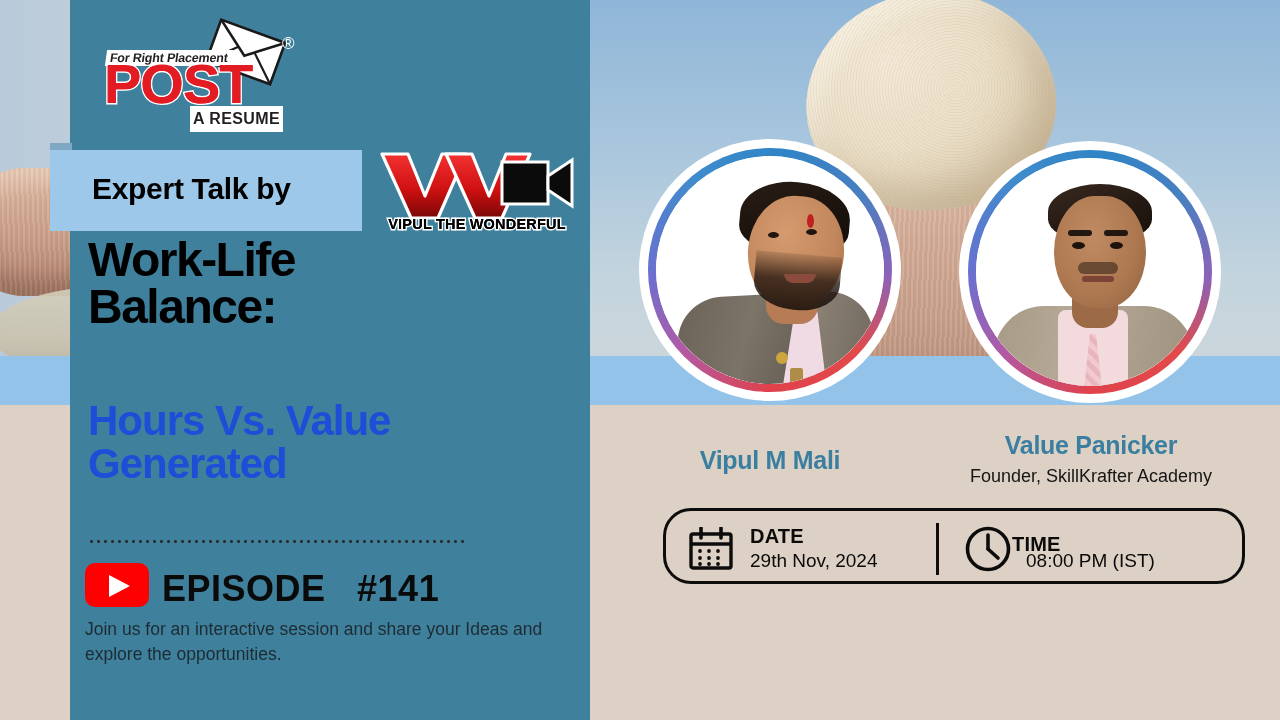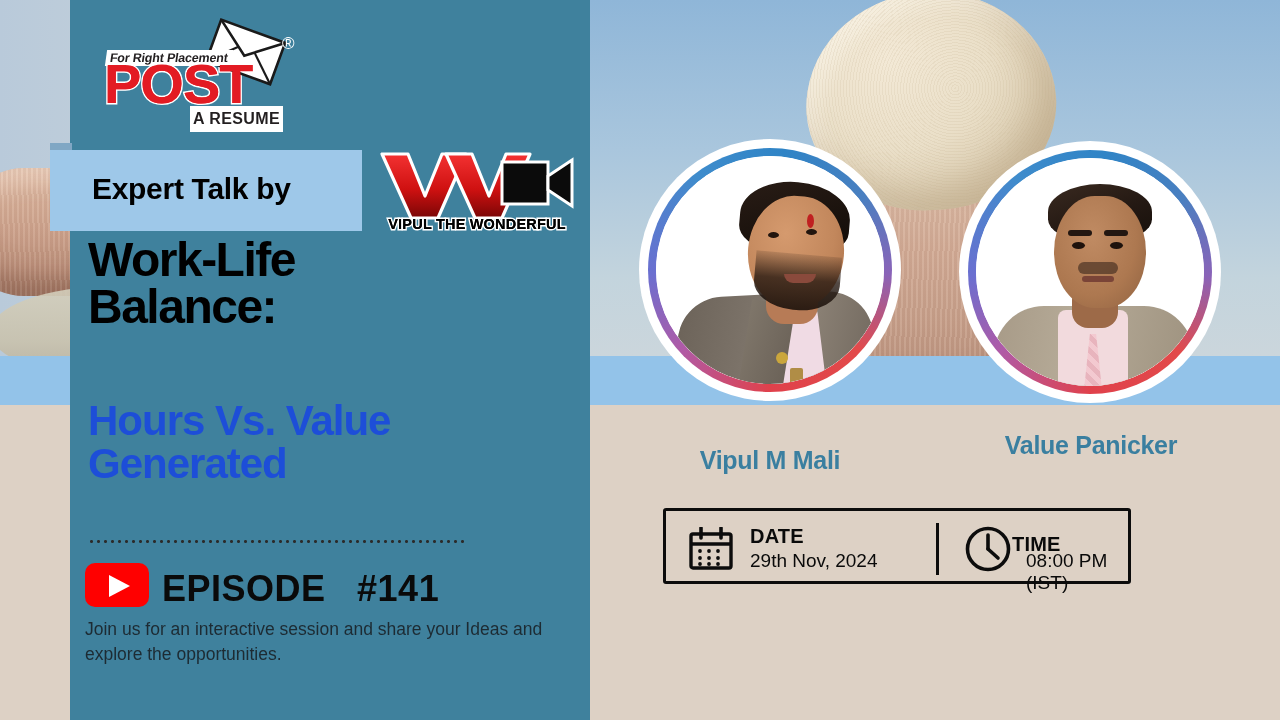--- a/index.html
+++ b/index.html
@@ -130,22 +130,22 @@
   .f2-mouth{position:absolute;left:106px;top:118px;width:32px;height:6px;background:#7a4437;border-radius:6px;}
   .f2-stache{position:absolute;left:102px;top:104px;width:40px;height:12px;border-radius:10px;
     background:rgba(45,30,22,.55);}
 
   
   .sp-name{position:absolute;font-size:25px;font-weight:800;color:#3a7fa0;letter-spacing:-.3px;text-align:center;}
   .sp-role{position:absolute;font-size:18px;color:#151515;text-align:center;}
   .italic{font-style:italic;}
 
   
-  .dt{position:absolute;left:663px;top:508px;width:468px;height:76px;
-    border:3.5px solid #0c0c0c;border-radius:3px;box-sizing:border-box;}
+  .dt{position:absolute;left:663px;top:508px;width:582px;height:76px;
+    border:3.5px solid #0c0c0c;border-radius:28px;box-sizing:border-box;}
   .dt-div{position:absolute;left:270px;top:12px;width:3px;height:52px;background:#0c0c0c;}
   .dt-lab{position:absolute;font-size:20px;font-weight:800;color:#0a0a0a;letter-spacing:.2px;}
   .dt-val{position:absolute;font-size:19px;color:#0a0a0a;}
   .cal{position:absolute;left:22px;top:16px;width:46px;height:44px;}
   .clk{position:absolute;left:298px;top:14px;width:48px;height:48px;}
 </style>
 </head>
 <body>
 
 <div id="poster">
@@ -259,20 +259,21 @@
           <div class="f2-stache"></div>
           <div class="f2-mouth"></div>
         </div>
       </div>
     </div>
   </div>
 
   <div class="sp-name" style="left:640px;top:446px;width:260px;text-align:center;">Vipul M Mali</div>
 
   <div class="sp-name" style="left:961px;top:431px;width:260px;">Value Panicker</div>
+  <div class="sp-role" style="left:931px;top:466px;width:320px;">Founder, SkillKrafter Academy</div>
 
   <div class="dt">
     <svg class="cal" viewBox="0 0 46 44">
       <rect x="3" y="7" width="40" height="34" rx="2" fill="none" stroke="#0c0c0c" stroke-width="3.4"></rect>
       <line x1="3" y1="17" x2="43" y2="17" stroke="#0c0c0c" stroke-width="3.4"></line>
       <line x1="13" y1="1" x2="13" y2="11" stroke="#0c0c0c" stroke-width="3.6" stroke-linecap="round"></line>
       <line x1="33" y1="1" x2="33" y2="11" stroke="#0c0c0c" stroke-width="3.6" stroke-linecap="round"></line>
       <g fill="#0c0c0c">
         <circle cx="12" cy="24" r="1.9"></circle>
           <circle cx="21" cy="24" r="1.9"></circle>

